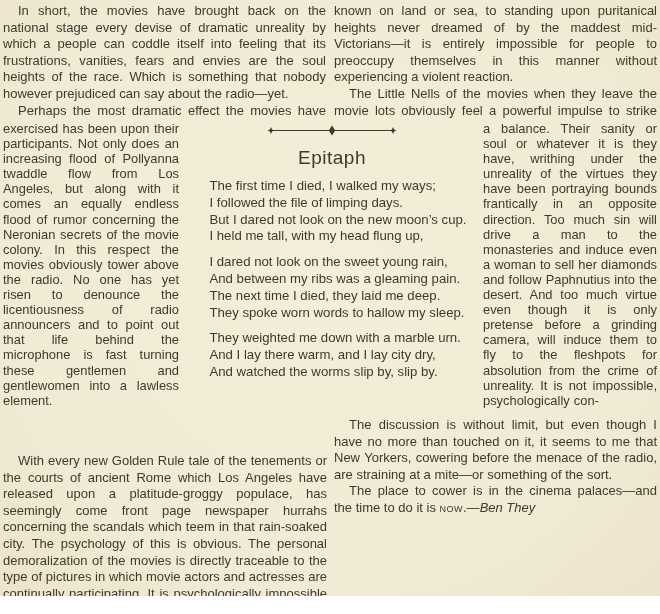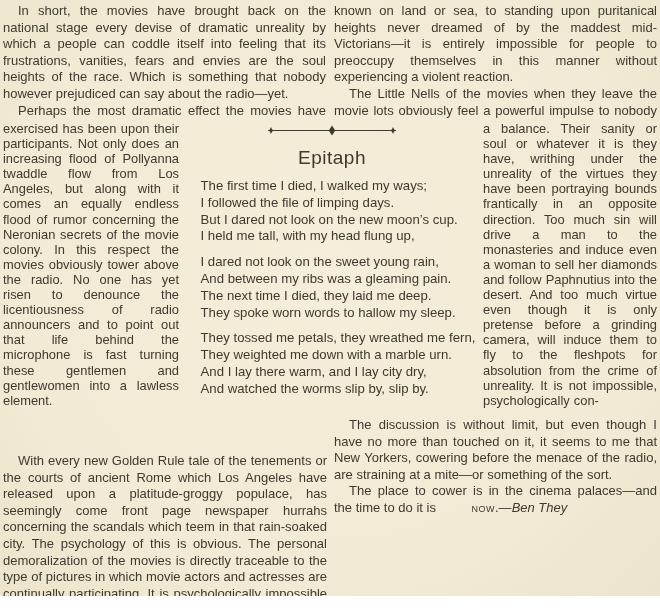--- a/index.html
+++ b/index.html
@@ -47,21 +47,21 @@
     letter-spacing: 0.5px;
   }
   .poem {
     display: inline-block;
     text-align: left;
     font-size: 13.2px;
     line-height: 16.8px;
     margin: 0 auto;
   }
   .stanza { margin: 0 0 9px 12px; }
-  .smallcaps { font-variant: small-caps; letter-spacing: 0.5px; margin-left: 32px; }
+  .smallcaps { font-variant: small-caps; letter-spacing: 0.5px; }
   .author { font-style: italic; }
 </style>
 </head>
 <body>
 
 <div class="page">
 
   <div class="block left-top">
     <p class="indent">In short, the movies have brought back on the national stage every devise of dramatic unreality by which a people can coddle itself into feeling that its frustrations, vanities, fears and envies are the soul heights of the race.  Which is something that nobody however prejudiced can say about the radio—yet.</p>
     <p class="indent fulljust">Perhaps the most dramatic effect the movies have</p>
@@ -70,21 +70,21 @@
   <div class="block narrow left-narrow">
     <p>exercised has been upon their participants.  Not only does an increasing flood of Pollyanna twaddle flow from Los Angeles, but along with it comes an equally endless flood of rumor concerning the Neronian secrets of the movie colony.  In this respect the movies obviously tower above the radio.  No one has yet risen to denounce the licentiousness of radio announcers and to point out that life behind the microphone is fast turning these gentlemen and gentlewomen into a lawless element.</p>
   </div>
 
   <div class="block left-bottom">
     <p class="indent">With every new Golden Rule tale of the tenements or the courts of ancient Rome which Los Angeles have released upon a platitude-groggy populace, has seemingly come front page newspaper hurrahs concerning the scandals which teem in that rain-soaked city.  The psychology of this is obvious.  The personal demoralization of the movies is directly traceable to the type of pictures in which movie actors and actresses are continually participating.  It is psychologically impossible for a man or woman to devote themselves daily to portraying the rewards of virtue, to registering such innocence as was never</p>
   </div>
 
   <div class="block right-top">
     <p>known on land or sea, to standing upon puritanical heights never dreamed of by the maddest mid-Victorians—it is entirely impossible for people to preoccupy themselves in this manner without experiencing a violent reaction.</p>
-    <p class="indent fulljust">The Little Nells of the movies when they leave the movie lots obviously feel a powerful impulse to nobody</p>
+    <p class="indent fulljust">The Little Nells of the movies when they leave the movie lots obviously feel a powerful impulse to strike</p>
   </div>
 
   <div class="block narrow right-narrow">
     <p>a balance.  Their sanity or soul or whatever it is they have, writhing under the unreality of the virtues they have been portraying bounds frantically in an opposite direction.  Too much sin will drive a man to the monasteries and induce even a woman to sell her diamonds and follow Paphnutius into the desert.  And too much virtue even though it is only pretense before a grinding camera, will induce them to fly to the fleshpots for absolution from the crime of unreality.  It is not impossible, psychologically con-</p>
   </div>
 
   <div class="block right-bottom">
     <p class="indent">The discussion is without limit, but even though I have no more than touched on it, it seems to me that New Yorkers, cowering before the menace of the radio, are straining at a mite—or something of the sort.</p>
     <p class="indent"><span>The place to cower is in the cinema palaces—and the time to do it is </span><span class="smallcaps">now</span><span>.—</span><span class="author">Ben They</span></p>
   </div>
@@ -107,21 +107,20 @@
         <div>But I dared not look on the new moon’s cup.</div>
         <div>I held me tall, with my head flung up,</div>
       </div>
       <div class="stanza">
         <div>I dared not look on the sweet young rain,</div>
         <div>And between my ribs was a gleaming pain.</div>
         <div>The next time I died, they laid me deep.</div>
         <div>They spoke worn words to hallow my sleep.</div>
       </div>
       <div class="stanza">
-        <div>They tossed me petals, they wreathed me fern,</div>
         <div>They weighted me down with a marble urn.</div>
         <div>And I lay there warm, and I lay city dry,</div>
         <div>And watched the worms slip by, slip by.</div>
       </div>
     </div>
 
     
 
   </div>
 

